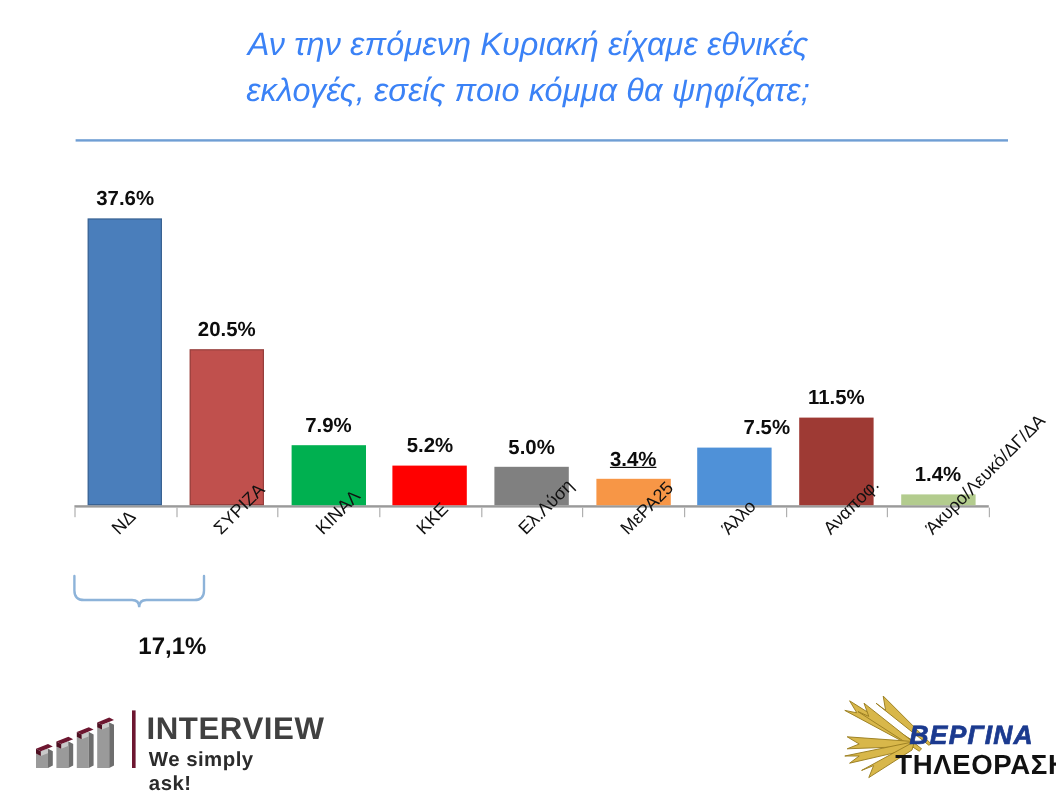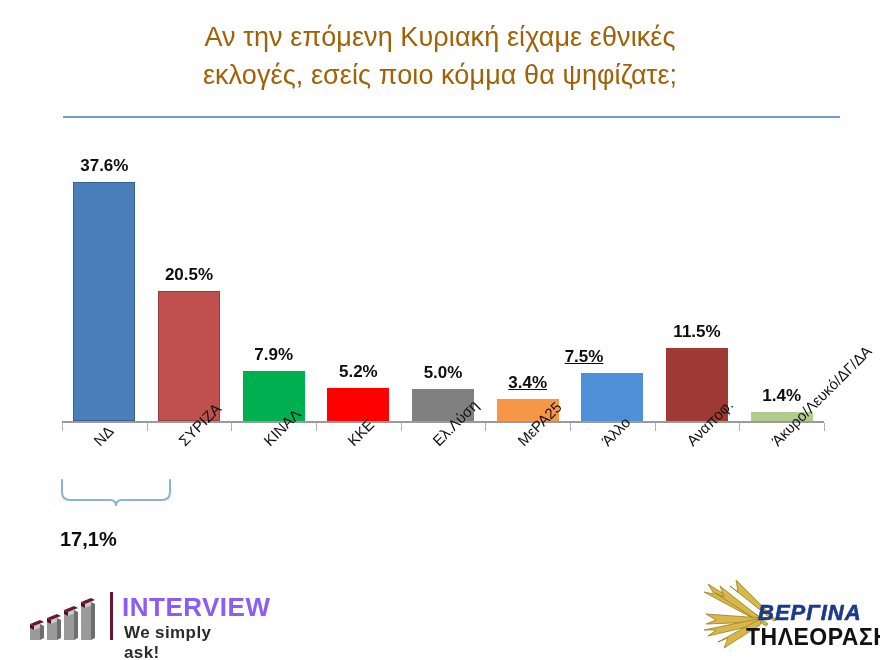--- a/index.html
+++ b/index.html
@@ -23,24 +23,25 @@
   
   .title-block {
     position: absolute;
     left: 60px;
     top: 18px;
     width: 760px;
     text-align: center;
   }
   .title-line {
     font-size: 27px;
-    color: #a16207;
+    color: #3b82f6;
     line-height: 38px;
     letter-spacing: 0.1px;
     white-space: nowrap;
+    font-style: italic;
   }
   .title-rule {
     position: absolute;
     left: 63px;
     top: 116px;
     width: 777px;
     height: 2px;
     background: #6f9ed4;
   }
 
@@ -101,21 +102,21 @@
     left: 60px;
     top: 478px;
     width: 112px;
     height: 34px;
   }
   .bracket-value {
     position: absolute;
     left: 60px;
     top: 528px;
     width: 112px;
-    text-align: left;
+    text-align: right;
     font-size: 20px;
     font-weight: bold;
     color: #0d0d0d;
     white-space: nowrap;
   }
 
   
   .logo-interview {
     position: absolute;
     left: 26px;
@@ -138,21 +139,21 @@
     height: 48px;
     background: #6d1630;
   }
   .iv-name {
     position: absolute;
     left: 96px;
     top: 2px;
     font-size: 26px;
     font-weight: bold;
     letter-spacing: 0.5px;
-    color: #8b5cf6;
+    color: #404040;
     line-height: 30px;
   }
   .iv-tag {
     position: absolute;
     left: 98px;
     top: 33px;
     font-size: 17px;
     font-weight: bold;
     letter-spacing: 0.4px;
     color: #2b2b2b;
@@ -221,21 +222,21 @@
       <div class="bar" title="ΚΚΕ 5.2%" style="left: 327.333px; width: 62px; height: 33.072px; background: rgb(255, 0, 0);"></div>
       <div class="bar-label" style="left: 308.333px; width: 100px; top: 361.928px;">5.2%</div>
       <div class="cat-label" style="left: 344.333px; top: 437px;">ΚΚΕ</div>
       <div class="bar" title="Ελ.Λύση 5.0%" style="left: 412px; width: 62px; height: 31.8px; background: rgb(128, 128, 128);"></div>
       <div class="bar-label" style="left: 393px; width: 100px; top: 363.2px;">5.0%</div>
       <div class="cat-label" style="left: 429px; top: 437px;">Ελ.Λύση</div>
       <div class="bar" title="ΜεΡΑ25 3.4%" style="left: 496.667px; width: 62px; height: 21.624px; background: rgb(247, 150, 70);"></div>
       <div class="bar-label" style="left: 477.667px; width: 100px; top: 373.376px; text-decoration: underline;">3.4%</div>
       <div class="cat-label" style="left: 513.667px; top: 437px;">ΜεΡΑ25</div>
       <div class="bar" title="Άλλο 7.5%" style="left: 581.333px; width: 62px; height: 47.7px; background: rgb(79, 145, 216);"></div>
-      <div class="bar-label" style="left: 534px; width: 100px; top: 347.3px; text-decoration: underline;">7.5%</div>
+      <div class="bar-label" style="left: 589px; width: 100px; top: 347.3px;">7.5%</div>
       <div class="cat-label" style="left: 598.333px; top: 437px;">Άλλο</div>
       <div class="bar" title="Αναποφ. 11.5%" style="left: 666px; width: 62px; height: 73.14px; background: rgb(158, 58, 52);"></div>
       <div class="bar-label" style="left: 647px; width: 100px; top: 321.86px;">11.5%</div>
       <div class="cat-label" style="left: 683px; top: 437px;">Αναποφ.</div>
       <div class="bar" title="Άκυρο/Λευκό/ΔΓ/ΔΑ 1.4%" style="left: 750.667px; width: 62px; height: 8.904px; background: rgb(179, 204, 142);"></div>
       <div class="bar-label" style="left: 731.667px; width: 100px; top: 386.096px;">1.4%</div>
       <div class="cat-label" style="left: 767.667px; top: 437px;">Άκυρο/Λευκό/ΔΓ/ΔΑ</div>
     </div>
 
   <div class="bracket">

